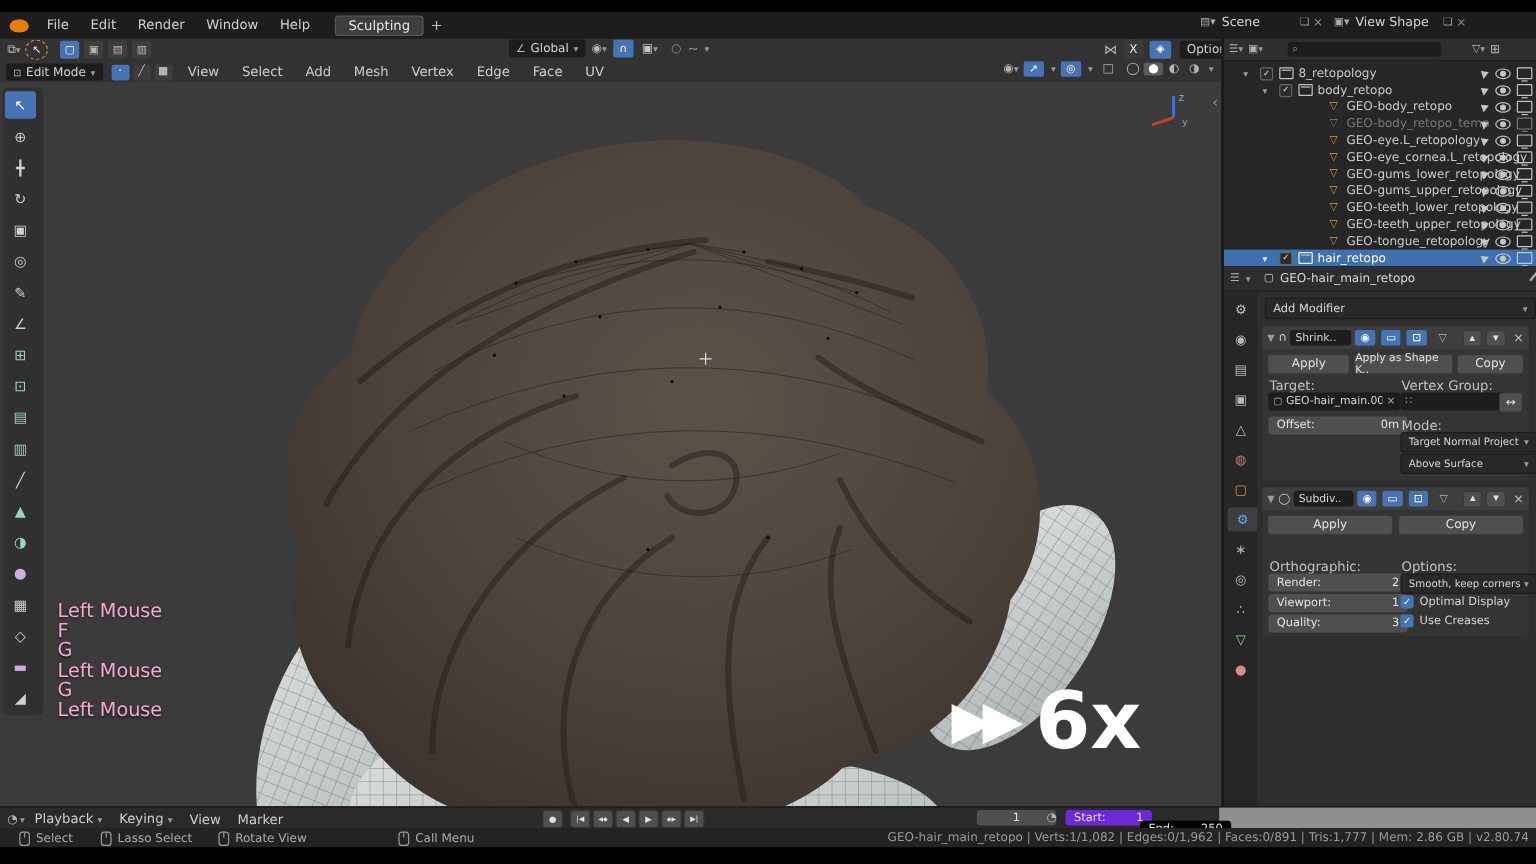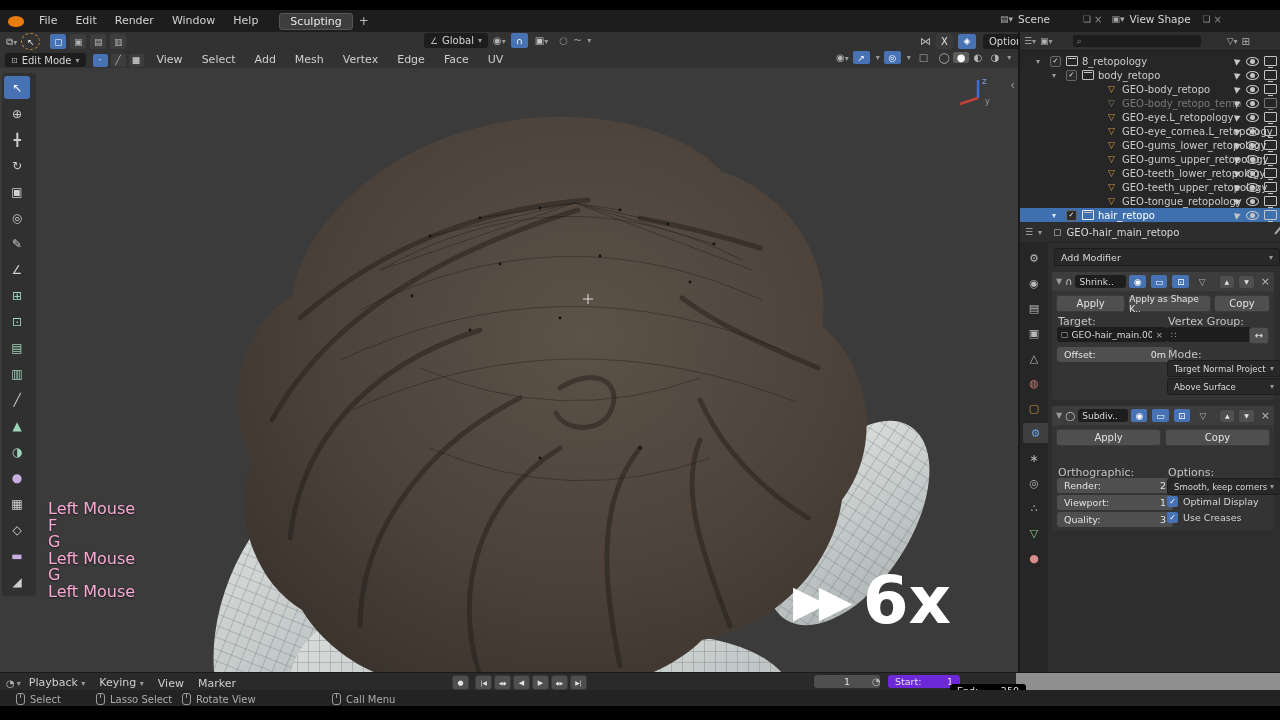--- a/index.html
+++ b/index.html
@@ -543,25 +543,26 @@
     <span>End:</span>
       <span>250</span>
   </div>
 </div>
 
 <div class="abs" style="left:0;top:690px;width:1280px;height:16px;background:#232323">
   <span class="hint" style="left:16px">
       <span class="i-mouse"></span>
       <span>Select</span>
     </span>
-  <span class="hint" style="left:96px">
+  <span class="hint" style="left:84px">
       <span class="i-mouse"></span>
       <span>Lasso Select</span>
     </span>
   <span class="hint" style="left:182px">
       <span class="i-mouse"></span>
       <span>Rotate View</span>
     </span>
   <span class="hint" style="left:332px">
       <span class="i-mouse"></span>
       <span>Call Menu</span>
     </span>
+  <span class="abs" style="right:6px;top:3px;color:#9a9a9a;font-size:10px">GEO-hair_main_retopo | Verts:1/1,082 | Edges:0/1,962 | Faces:0/891 | Tris:1,777 | Mem: 2.86 GB | v2.80.74</span>
 </div>
 
 </body></html>

